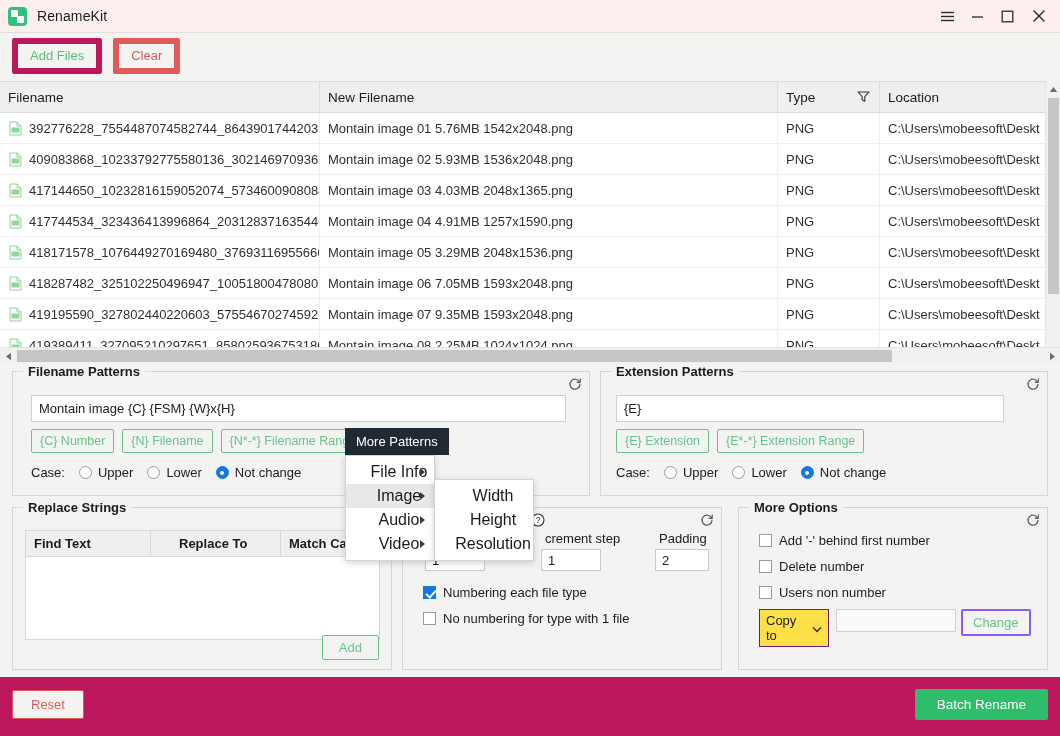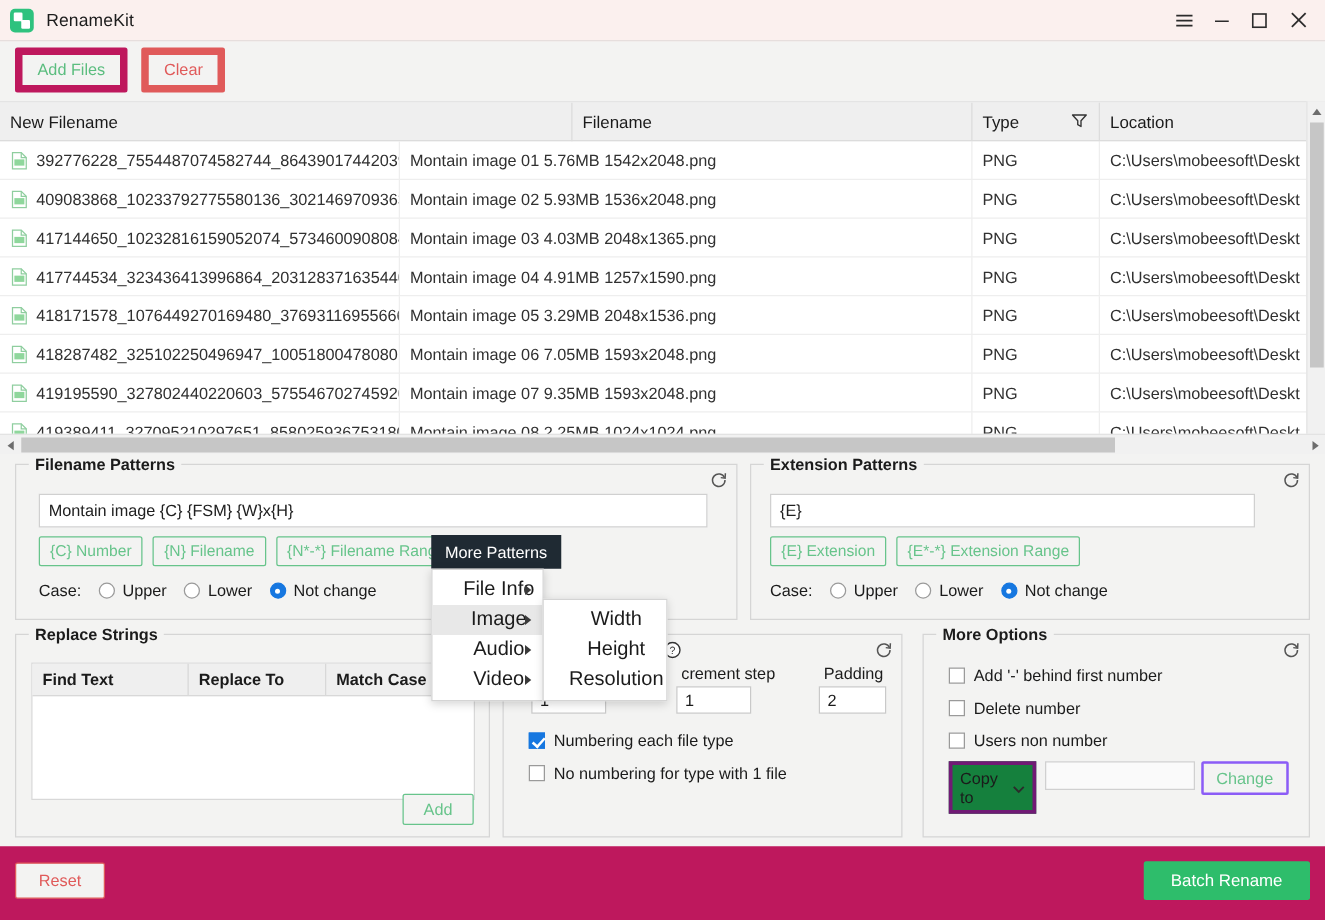--- a/index.html
+++ b/index.html
@@ -206,21 +206,21 @@
   }
   .sel-input {
     background: #fafafa; border: 1px solid #d0d0d0; font-size: 13px; padding: 3px 6px;
     outline: none; font-family: "Liberation Sans", sans-serif;
   }
   .btn-change {
     border: 2px solid #8b5cf6; color: #67c48b; background: #f3f3f2;
     font-size: 13px; padding: 4px 10px; border-radius: 2px; cursor: pointer;
   }
   .dropdown {
-    border: 3px solid #701a75; background: #15803d; font-size: 13px; padding: 3px 6px;
+    border: 1px solid #701a75; background: #fde047; font-size: 13px; padding: 3px 6px;
     display: flex; align-items: center; gap: 8px; cursor: pointer;
   }
   .num-input {
     background: #ffffff; border: 1px solid #c9c9c9; font-size: 13px; padding: 3px 6px;
     outline: none; font-family: "Liberation Sans", sans-serif; color: #1b1b1b;
   }
   .btn-add {
     position: absolute; right: 12px; bottom: 9px; border: 1px solid #67c48b; color: #67c48b;
     background: #f3f3f2; font-size: 13px; padding: 4px 16px; border-radius: 2px; cursor: pointer;
   }
@@ -267,22 +267,22 @@
     </div>
   </div>
 
   <div class="toolbar">
     <div class="btn-outline">Add Files</div>
     <div class="btn-outline red">Clear</div>
   </div>
 
   <div class="table-wrap">
     <div class="thead">
+      <div class="th col-fn">Filename</div>
       <div class="th col-new">New Filename</div>
-      <div class="th col-fn">Filename</div>
       <div class="th col-type">
         <span>Type</span>
         <span class="filter-icon">
           <svg width="13" height="13" viewBox="0 0 13 13">
               <path d="M1 2 h11 l-4.2 4.6 v4.6 l-2.6 -1.5 v-3.1 z" fill="none" stroke="#333" stroke-width="1.1" stroke-linejoin="round"></path>
             </svg>
         </span>
       </div>
       <div class="th col-loc last">Location</div>
     </div>
@@ -481,21 +481,21 @@
         <span>Not change</span>
       </label>
     </div>
   </div>
 
   <div class="group" style="left:12px; top:507px; width:380px; height:163px;">
     <div class="legend">Replace Strings</div>
     <div class="rs-table">
       <div class="rs-head">
         <div class="rs-th" style="width:125px;">Find Text</div>
-        <div class="rs-th" style="width:110px;">Replace To</div>
+        <div class="rs-th" style="width:110px;margin-left:20px;">Replace To</div>
         <div class="rs-th last" style="width:118px;">Match Case</div>
       </div>
       <div></div>
     </div>
     <div class="btn-add">Add</div>
   </div>
 
   <div class="group" style="left:402px; top:507px; width:320px; height:163px;">
     <div class="helpmark">
       <svg width="14" height="14" viewBox="0 0 14 14">

